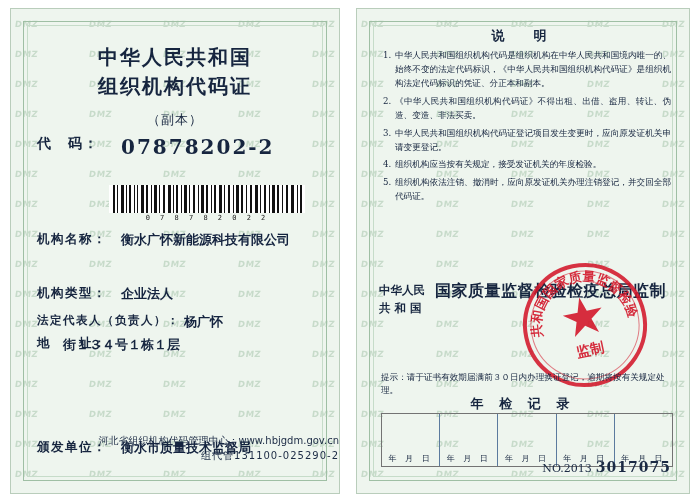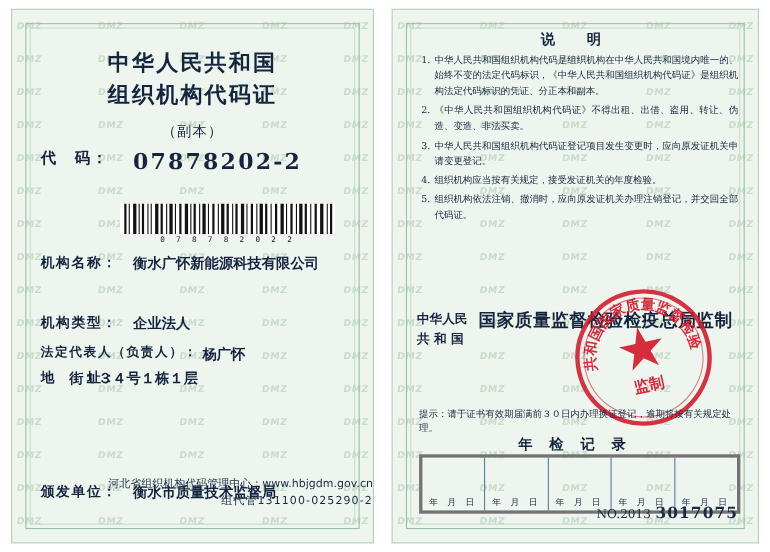--- a/index.html
+++ b/index.html
@@ -255,30 +255,30 @@
 
   #annual-title {
     position: absolute;
     top: 386px;
     left: 0; right: 0;
     text-align: center;
     font-size: 13px;
     font-weight: bold;
     letter-spacing: 6px;
     color: #16253f;
-    font-family: Liberation Serif, serif;
+    font-family: Liberation Sans, sans-serif;
   }
 
   #annual-table {
     position: absolute;
     top: 404px;
     left: 24px;
     right: 16px;
     height: 54px;
-    border: 3px solid #737373;
+    border: 1px solid #737373;
     box-sizing: border-box;
     display: flex;
   }
   .annual-cell {
     flex: 1;
     border-right: 1px solid #5b7a9e;
     position: relative;
   }
   .annual-cell:last-child { border-right: none; }
   .annual-cell .ymd {

